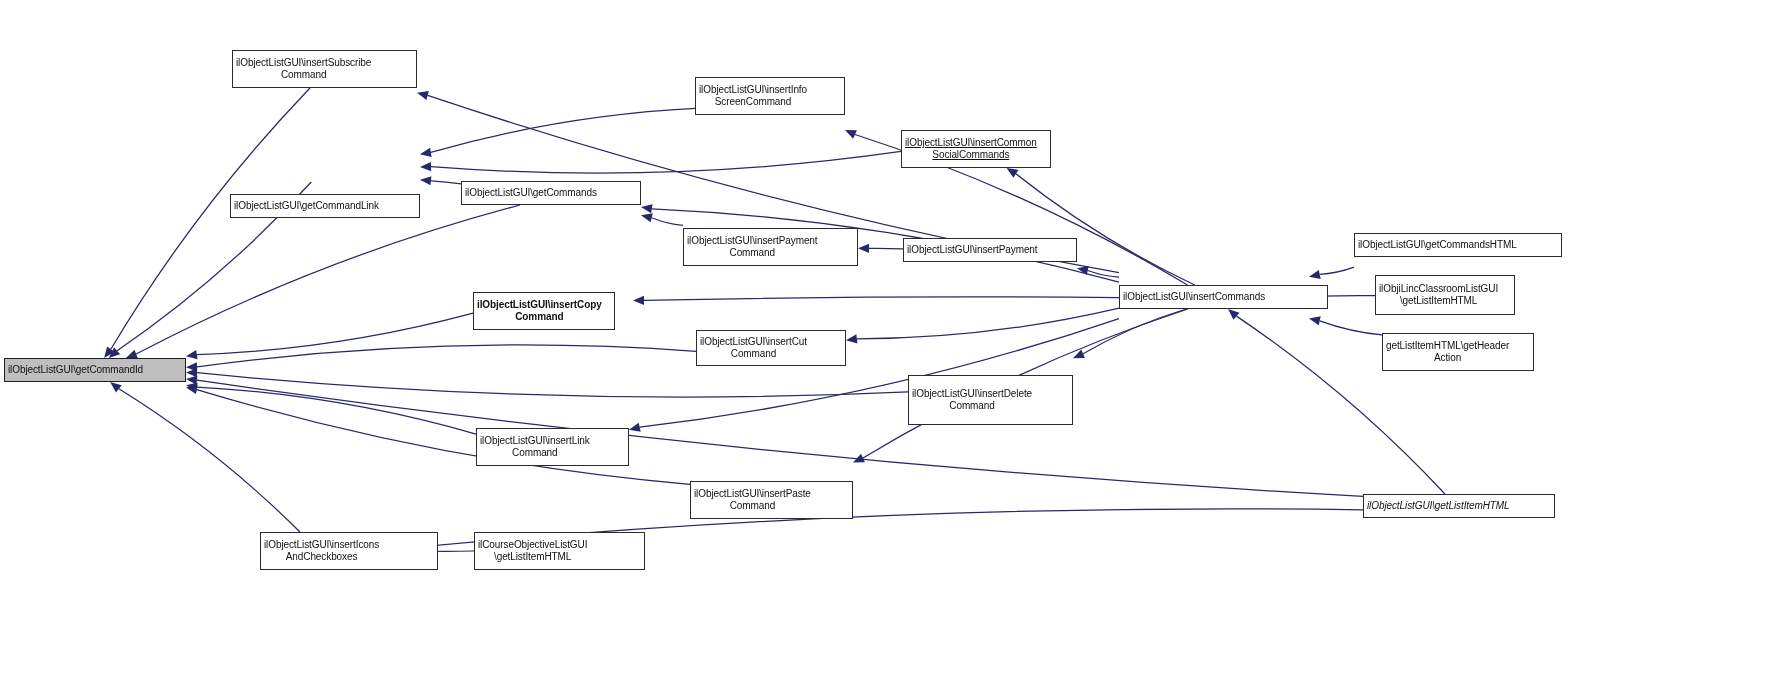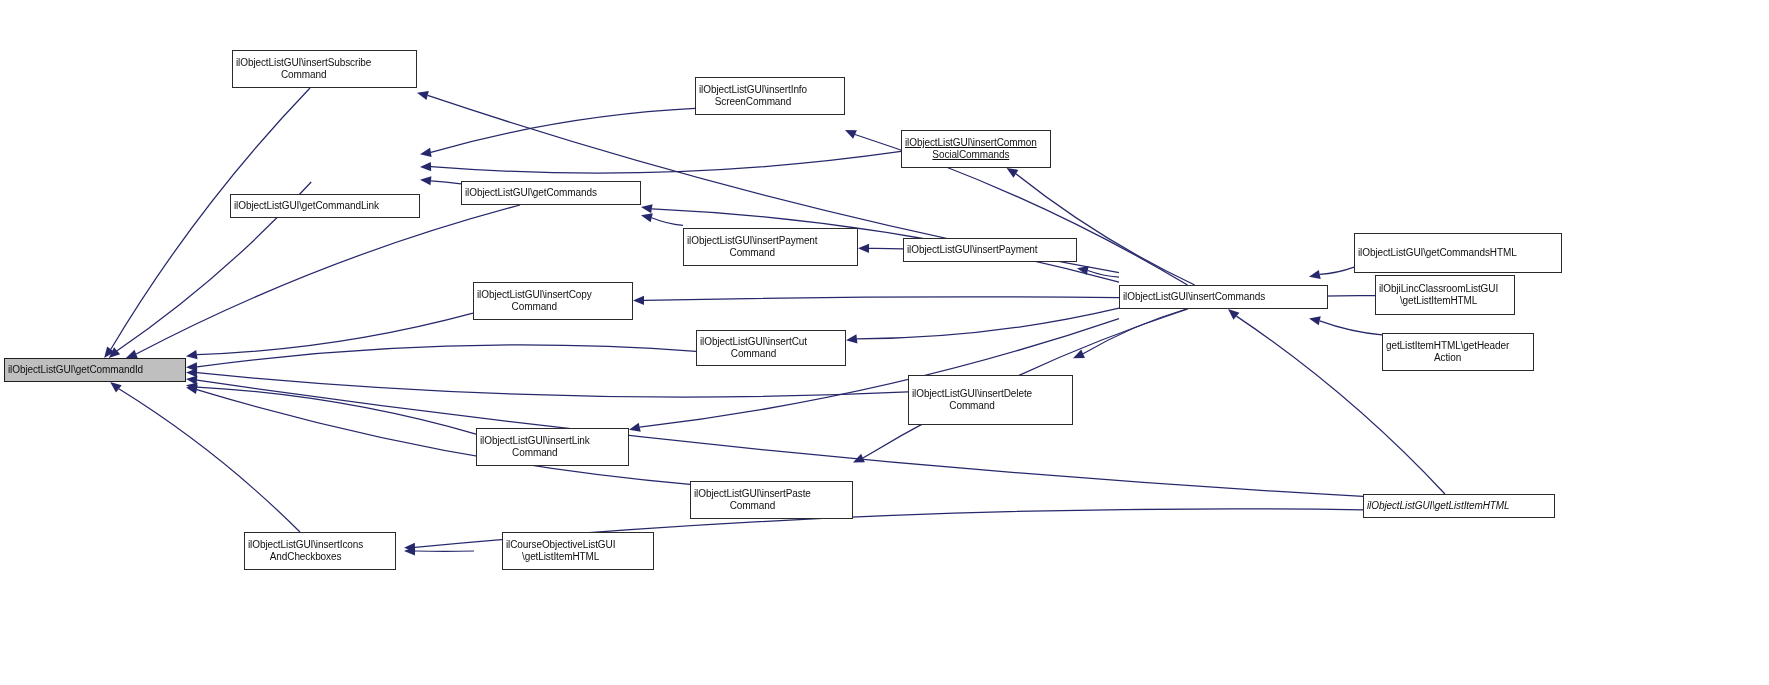--- a/index.html
+++ b/index.html
@@ -124,35 +124,35 @@
 Command</span></div>
       <div class="node" style="left: 230px; top: 158px; width: 190px; height: 24px; margin-top: 36px;"><span class="node-label">ilObjectListGUI\getCommandLink</span></div>
       <div class="node" style="left: 695px; top: 77px; width: 150px; height: 38px;"><span class="node-label">ilObjectListGUI\insertInfo
 ScreenCommand</span></div>
       <div class="node" style="left: 901px; top: 130px; width: 150px; height: 38px; text-decoration: underline;"><span class="node-label">ilObjectListGUI\insertCommon
 SocialCommands</span></div>
       <div class="node" style="left: 461px; top: 181px; width: 180px; height: 24px;"><span class="node-label">ilObjectListGUI\getCommands</span></div>
       <div class="node" style="left: 683px; top: 228px; width: 175px; height: 38px;"><span class="node-label">ilObjectListGUI\insertPayment
 Command</span></div>
       <div class="node" style="left: 903px; top: 238px; width: 174px; height: 24px;"><span class="node-label">ilObjectListGUI\insertPayment</span></div>
-      <div class="node" style="left: 1354px; top: 233px; width: 208px; height: 40px;"><span class="node-label">ilObjectListGUI\getCommandsHTML</span></div>
-      <div class="node" style="left: 473px; top: 282px; width: 160px; height: 38px;"><span class="node-label">ilObjectListGUI\insertCopy
+      <div class="node" style="left: 1354px; top: 233px; width: 208px; height: 24px;"><span class="node-label">ilObjectListGUI\getCommandsHTML</span></div>
+      <div class="node" style="left: 473px; top: 292px; width: 142px; height: 38px; font-weight: bold;"><span class="node-label">ilObjectListGUI\insertCopy
 Command</span></div>
       <div class="node" style="left: 1119px; top: 285px; width: 209px; height: 24px;"><span class="node-label">ilObjectListGUI\insertCommands</span></div>
       <div class="node" style="left: 1375px; top: 275px; width: 140px; height: 40px;"><span class="node-label">ilObjiLincClassroomListGUI
 \getListItemHTML</span></div>
       <div class="node" style="left: 696px; top: 330px; width: 150px; height: 36px;"><span class="node-label">ilObjectListGUI\insertCut
 Command</span></div>
       <div class="node" style="left: 1382px; top: 333px; width: 152px; height: 38px;"><span class="node-label">getListItemHTML\getHeader
 Action</span></div>
       <div class="node" style="left: 908px; top: 375px; width: 165px; height: 50px;"><span class="node-label">ilObjectListGUI\insertDelete
 Command</span></div>
       <div class="node" style="left: 476px; top: 428px; width: 153px; height: 38px;"><span class="node-label">ilObjectListGUI\insertLink
 Command</span></div>
       <div class="node" style="left: 690px; top: 481px; width: 163px; height: 38px;"><span class="node-label">ilObjectListGUI\insertPaste
 Command</span></div>
       <div class="node" style="left: 1363px; top: 494px; width: 192px; height: 24px; font-style: italic;"><span class="node-label">ilObjectListGUI\getListItemHTML</span></div>
-      <div class="node" style="left: 244px; top: 532px; width: 152px; height: 38px;"><span class="node-label">ilObjectListGUI\insertIcons
+      <div class="node" style="left: 260px; top: 532px; width: 178px; height: 38px;"><span class="node-label">ilObjectListGUI\insertIcons
 AndCheckboxes</span></div>
-      <div class="node" style="left: 474px; top: 532px; width: 152px; height: 38px; margin-left: 28px;"><span class="node-label">ilCourseObjectiveListGUI
+      <div class="node" style="left: 474px; top: 532px; width: 171px; height: 38px;"><span class="node-label">ilCourseObjectiveListGUI
 \getListItemHTML</span></div>
     </div>
 </div>
 
 </body></html>

